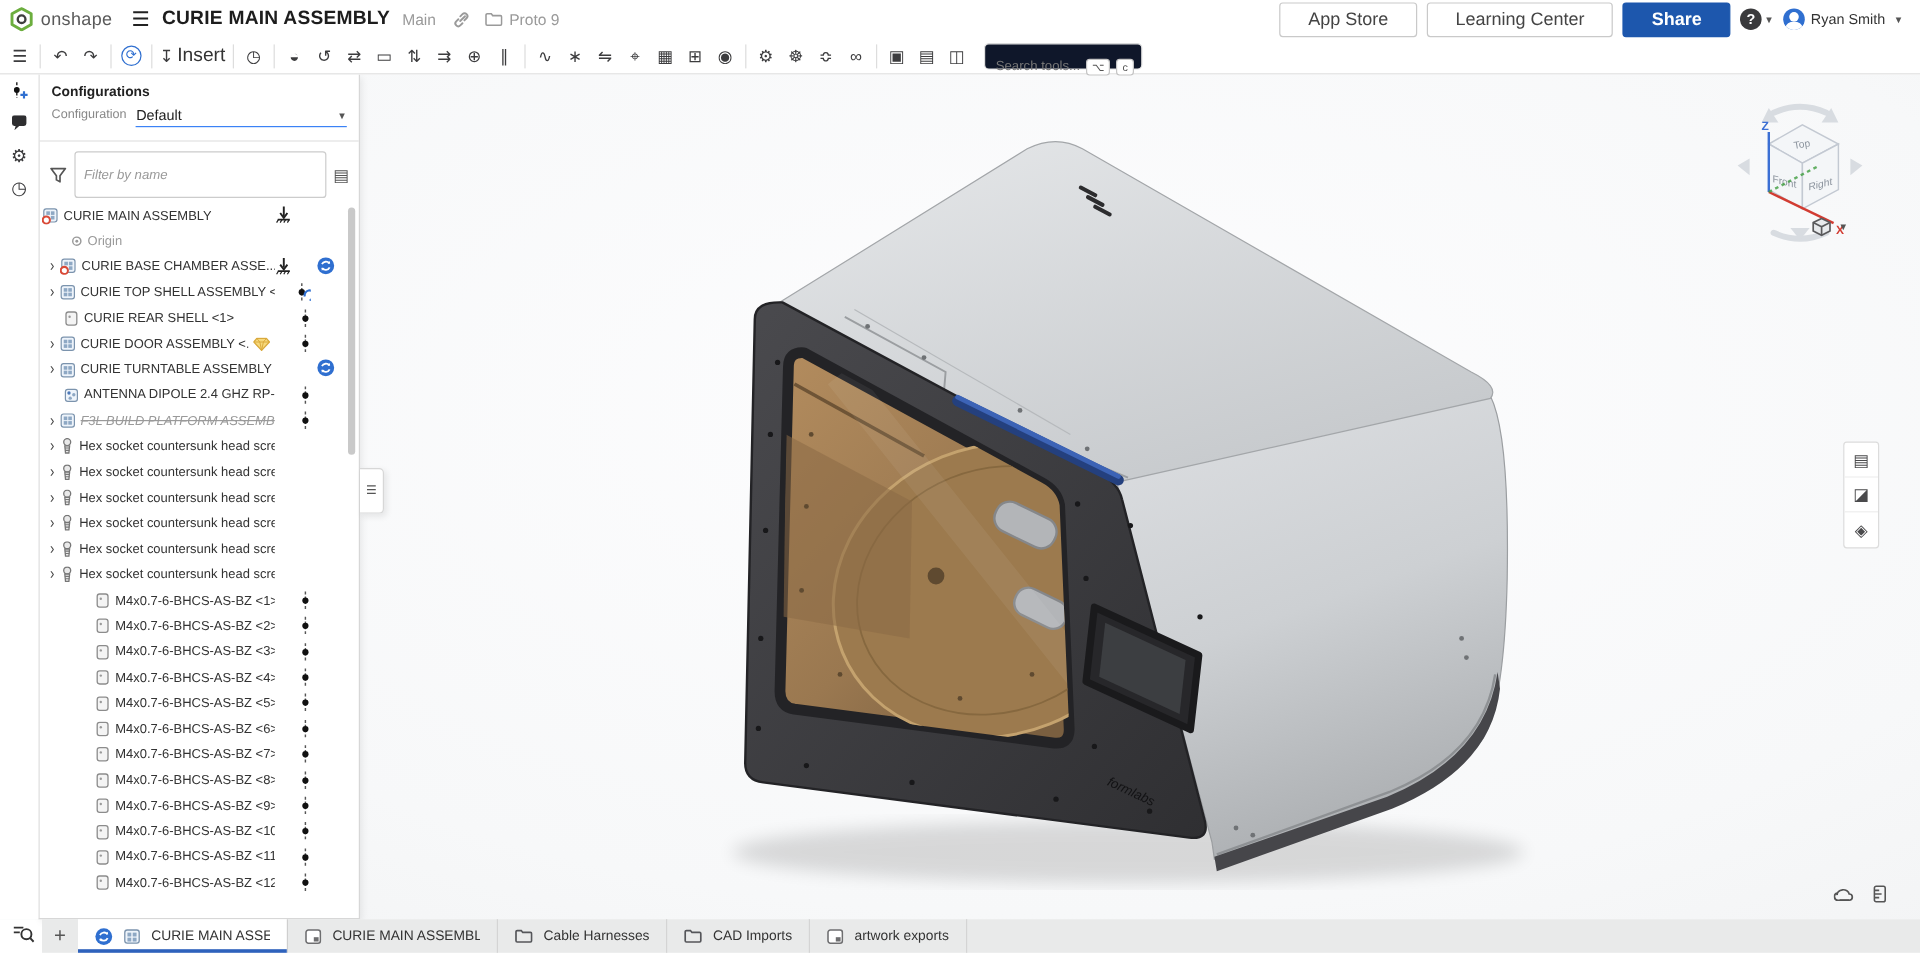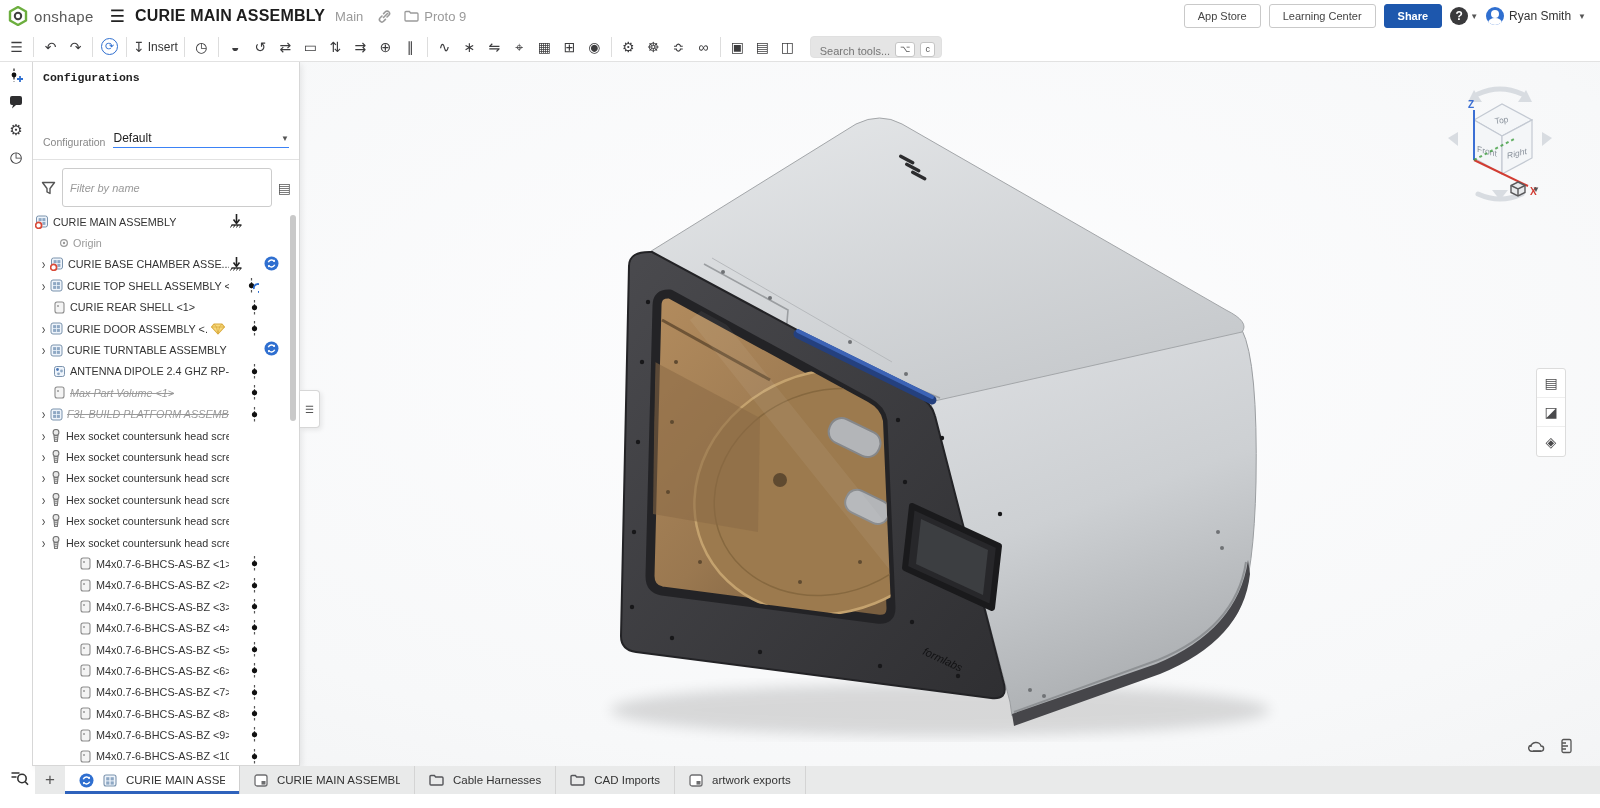--- a/index.html
+++ b/index.html
@@ -9,58 +9,58 @@
   
   .header { position:absolute; top:0; left:0; right:0; height:32px; background:#fff;
     display:flex; align-items:center; z-index:20; }
   .logo-wrap { display:flex; align-items:center; gap:6px; padding:0 10px 0 8px; }
   .logo-word { font-size:15px; color:#5a5a5a; letter-spacing:.3px; }
   .hamburger { font-size:17px; color:#222; padding:0 10px 0 6px; cursor:pointer; }
   .doc-title { font-size:16px; font-weight:bold; color:#1d1d1d; letter-spacing:.2px; margin-right:10px; white-space:nowrap; }
   .doc-sub { font-size:13px; color:#9a9a9a; margin-right:14px; }
   .hdr-icon { color:#9a9a9a; margin-right:12px; display:flex; align-items:center; }
   .hdr-right { margin-left:auto; display:flex; align-items:center; gap:8px; padding-right:14px; }
-  .hdr-btn { font-size:11px; color:#444; background:#fff; border:1px solid #c9c9c9; border-radius:3px;
-    padding:5px 13px; cursor:pointer; white-space:nowrap; }
+  .hdr-btn { font-size:15px; color:#444; background:#fff; border:1px solid #c9c9c9; border-radius:3px;
+    padding:5px 23px; cursor:pointer; white-space:nowrap; }
   .hdr-btn.share { background:#1d57ad; border-color:#1d57ad; color:#fff; font-weight:bold; }
   .help-circle { width:18px; height:18px; border-radius:50%; background:#3a3a3c; color:#fff;
     font-size:12px; font-weight:bold; display:flex; align-items:center; justify-content:center; }
   .caret { font-size:8px; color:#555; margin-left:2px; }
   .avatar { width:18px; height:18px; border-radius:50%; background:#2f6fd0; position:relative; overflow:hidden; }
   .avatar:before { content:""; position:absolute; left:5px; top:3px; width:8px; height:8px; border-radius:50%; background:#fff; }
   .avatar:after { content:""; position:absolute; left:2px; top:11px; width:14px; height:10px; border-radius:50%; background:#fff; }
   .user-name { font-size:12px; color:#333; }
 
   
   .toolbar { position:absolute; top:32px; left:0; right:0; height:30px; background:#fff;
     border-bottom:1px solid #e2e2e2; display:flex; align-items:center; padding-left:4px; z-index:20; }
   .tool-btn { min-width:25px; height:24px; display:flex; align-items:center; justify-content:center;
     font-size:14px; color:#3c3c3e; border-radius:3px; cursor:pointer; padding:0 2px; }
   .tool-btn .g { line-height:1; }
   .tool-btn.accent .g { color:#2f6fd0; border:1.5px solid #2f6fd0; border-radius:50%;
     width:17px; height:17px; font-size:11px; display:flex; align-items:center; justify-content:center; }
-  .tool-label { font-size:12px; color:#333; margin-left:3px; }
+  .tool-label { font-size:16px; color:#333; margin-left:3px; }
   .tool-sep { width:1px; height:20px; background:#ddd; margin:0 4px; flex:none; }
-  .search-tools { display:flex; align-items:flex-end; gap:5px; background:#e5e5e5; border:1px solid #e0e0e0;
-    border-radius:4px; height:22px; padding:2px 6px 0 9px; margin-left:10px; cursor:text; }
+  .search-tools { display:flex; align-items:flex-start; gap:5px; background:#0f172a; border:1px solid #e0e0e0;
+    border-radius:4px; height:22px; padding:12px 6px 0 9px; margin-left:10px; cursor:text; }
   .search-tools .ph { font-size:11px; color:#767676; }
   .kbd { font-size:9px; color:#555; background:#fff; border:1px solid #c5c5c5; border-radius:3px;
     padding:1px 4px; line-height:1.2; }
 
   
   .left-rail { position:absolute; top:62px; left:0; width:32px; bottom:42px; background:#fff; z-index:6; }
   .rail-btn { width:32px; height:27px; display:flex; align-items:center; justify-content:center;
     color:#3a3a3c; font-size:15px; cursor:pointer; }
 
   
   .panel { position:absolute; left:32px; top:62px; width:268px; bottom:42px; background:#fff;
     border:1px solid #d7d7d7; border-top:none; box-shadow:2px 2px 6px rgba(0,0,0,.08);
     z-index:5; display:flex; flex-direction:column; }
-  .cfg-title { font-weight:bold; font-size:11.5px; color:#222; padding:9px 10px 3px;font-family:Liberation Mono, monospace; }
-  .cfg-row { display:flex; align-items:flex-end; padding:3px 10px 9px; gap:8px;margin-top:41px; }
+  .cfg-title { font-weight:bold; font-size:11.5px; color:#222; padding:9px 10px 3px; }
+  .cfg-row { display:flex; align-items:flex-start; padding:3px 10px 9px; gap:8px; }
   .cfg-label { font-size:10.5px; color:#888; flex:none; }
   .cfg-select { flex:1; border-bottom:1px solid #3b82f6; display:flex; align-items:center; cursor:pointer; padding-bottom:2px; }
   .cfg-value { font-size:12px; color:#222; flex:1; }
   .panel-divider { border-top:1px solid #e2e2e2; margin:2px 0 0; }
   .filter-row { display:flex; align-items:center; gap:6px; padding:8px 8px 4px; }
   .filter-input { flex:1; height:39px; border:1px solid #ccc; border-radius:3px; font-size:11px;
     padding:0 7px; font-style:italic; color:#555; font-family:"Liberation Sans",sans-serif; }
   .filter-input::placeholder { color:#999; font-style:italic; }
   .list-opts { color:#555; font-size:14px; cursor:pointer; }
   .instances-row { display:flex; align-items:center; padding:5px 8px 3px 10px; }
@@ -606,35 +606,20 @@
           </svg>
         </span>
         <span class="t-label">ANTENNA DIPOLE 2.4 GHZ RP-S...</span>
         <span class="r-ico r-mate">
           <svg width="9" height="17" viewBox="0 0 9 17">
             <path d="M4.5 1 v15" stroke="#555" stroke-width="1.2" stroke-dasharray="2.4 1.6"></path>
             <circle cx="4.5" cy="8.5" r="2.6" fill="#111"></circle>
           </svg>
         </span>
       </div>
-      <div class="tree-row" style="padding-left: 20px;">
-        <span class="t-icon">
-          <svg width="13" height="13" viewBox="0 0 13 13">
-            <path d="M2 3 a2 2 0 0 1 2-2 h5 a2 2 0 0 1 2 2 v7 a2 2 0 0 1-2 2 H4 a2 2 0 0 1-2-2 Z" fill="#f4f4f4" stroke="#8c8c8c" stroke-width="1.1"></path>
-            <circle cx="5" cy="5" r="1" fill="#9a9a9a"></circle>
-          </svg>
-        </span>
-        <span class="t-label muted strike">Max Part Volume &lt;1&gt;</span>
-        <span class="r-ico r-mate">
-          <svg width="9" height="17" viewBox="0 0 9 17">
-            <path d="M4.5 1 v15" stroke="#555" stroke-width="1.2" stroke-dasharray="2.4 1.6"></path>
-            <circle cx="4.5" cy="8.5" r="2.6" fill="#111"></circle>
-          </svg>
-        </span>
-      </div>
       <div class="tree-row" style="padding-left: 4px;">
         <span class="t-arrow">›</span>
         <span class="t-icon">
           <svg width="13" height="13" viewBox="0 0 13 13">
             <rect x="1" y="1" width="11" height="11" rx="2" fill="#eef4fb" stroke="#7b93ad" stroke-width="1"></rect>
             <rect x="3.1" y="3.1" width="3" height="3" fill="#8ea8c4"></rect>
             <rect x="6.9" y="3.1" width="3" height="3" fill="#8ea8c4"></rect>
             <rect x="3.1" y="6.9" width="3" height="3" fill="#8ea8c4"></rect>
             <rect x="6.9" y="6.9" width="3" height="3" fill="#8ea8c4"></rect>
           </svg>

